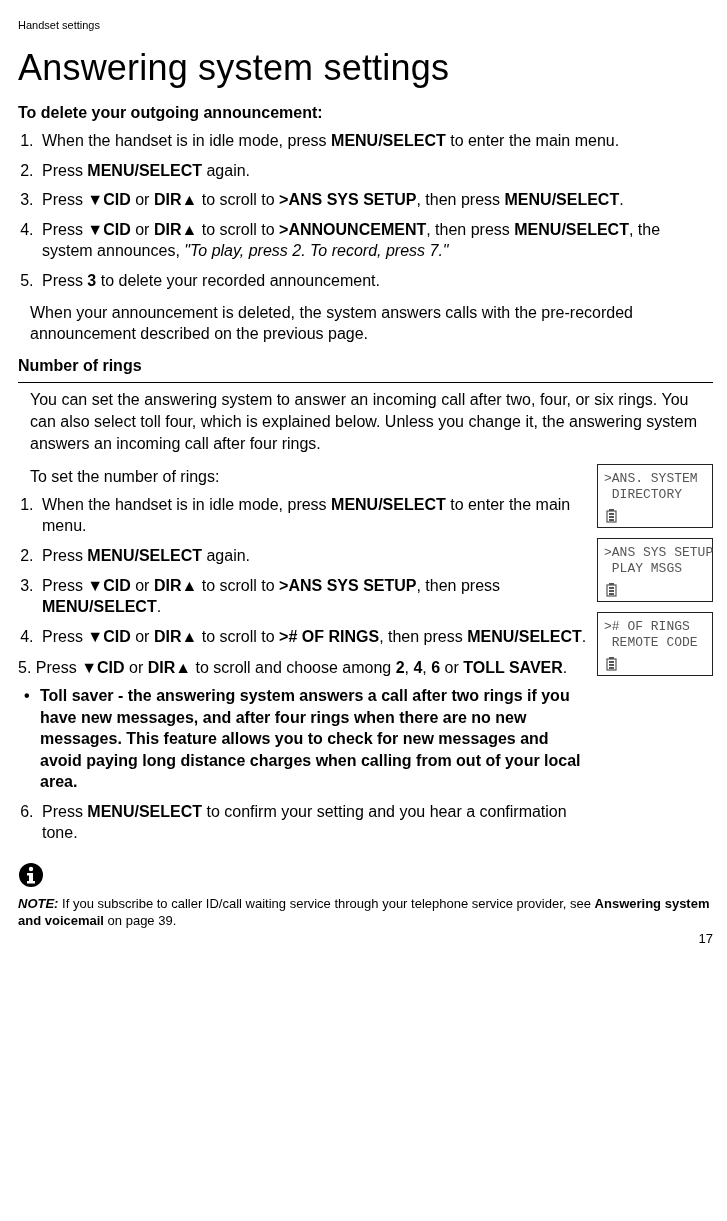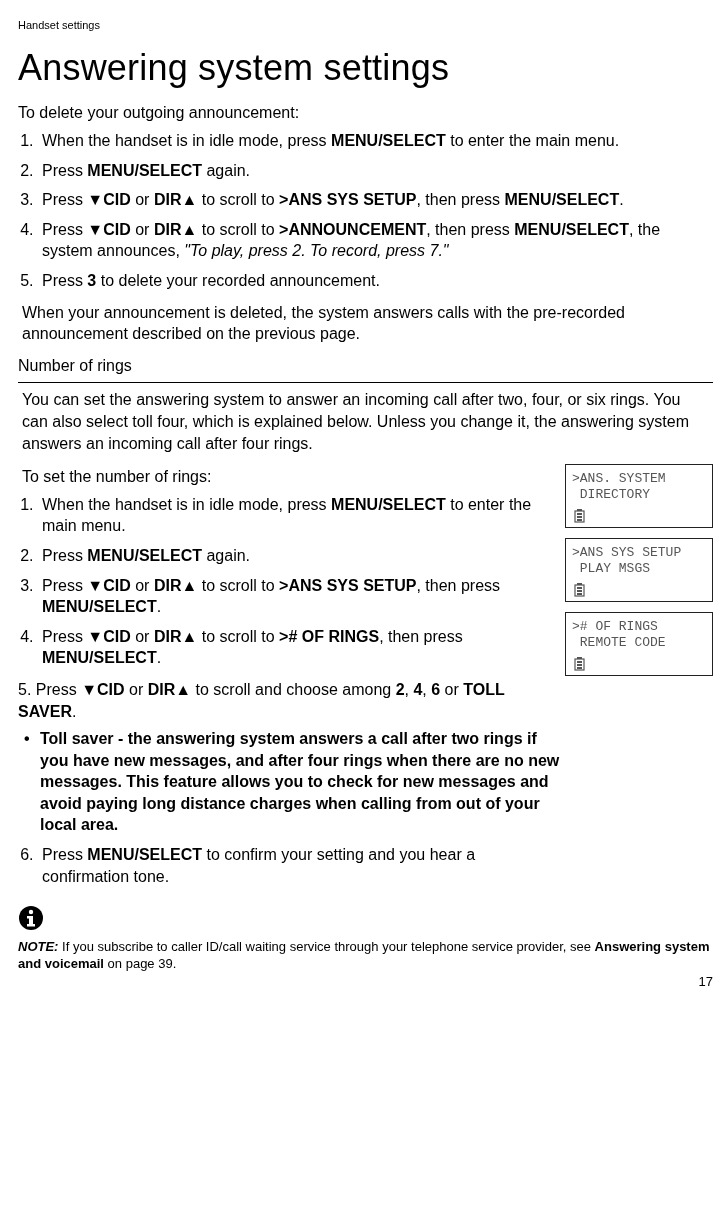--- a/index.html
+++ b/index.html
@@ -20,40 +20,40 @@
   h1 {
     font-weight: 300;
     font-size: 36px;
     margin: 0 0 10px 0;
     letter-spacing: 0.2px;
   }
   .bold { font-weight: bold; }
   .italic { font-style: italic; }
   .smcaps { font-variant: small-caps; font-weight: bold; }
   .section-title {
-    font-weight: normal;
+    font-weight: bold;
     margin: 10px 0 6px 0;
   }
   ol { margin: 6px 0 10px 0; padding-left: 20px; }
   ol > li { margin-bottom: 8px; padding-left: 4px; }
   ul { margin: 6px 0 8px 0; padding-left: 22px; list-style: none; font-weight: bold; }
   ul > li::before { content: "•"; position: absolute; margin-left: -16px; }
   ul > li { position: relative; margin-bottom: 6px; }
   hr {
     border: none;
     border-top: 1px solid #000;
     margin: 2px 0 4px 0;
   }
   .columns {
     display: flex;
     gap: 4px;
     align-items: flex-start;
   }
   .col-left { flex: 1; }
-  .col-right { width: 148px; padding-top: 4px; }
+  .col-right { width: 116px; padding-top: 4px; }
   .lcd {
     border: 1.5px solid #222;
     padding: 6px 6px 4px 6px;
     margin-bottom: 10px;
     font-family: "Courier New", monospace;
     font-size: 13px;
     color: #555;
     height: 64px;
     box-sizing: border-box;
     display: flex;
@@ -72,21 +72,21 @@
     display: flex;
     gap: 8px;
     margin-top: 8px;
     align-items: flex-start;
     flex-direction: column;
   }
   .note-icon svg { display:block; }
   .note-text { font-size: 13px; line-height: 1.3; }
   .page-num { text-align: right; font-size: 13px; }
   .arrow { font-family: Arial, sans-serif; }
-  p { margin: 6px 4px; }
+  p { margin: 6px 12px; }
   .li5 { margin-left: -20px; list-style: none; padding-left: 20px; }
 </style>
 </head>
 <body>
 
 <div class="header-small">Handset settings</div>
 <h1>Answering system settings</h1>
 
 <div class="section-title">To delete your outgoing announcement:</div>
 

